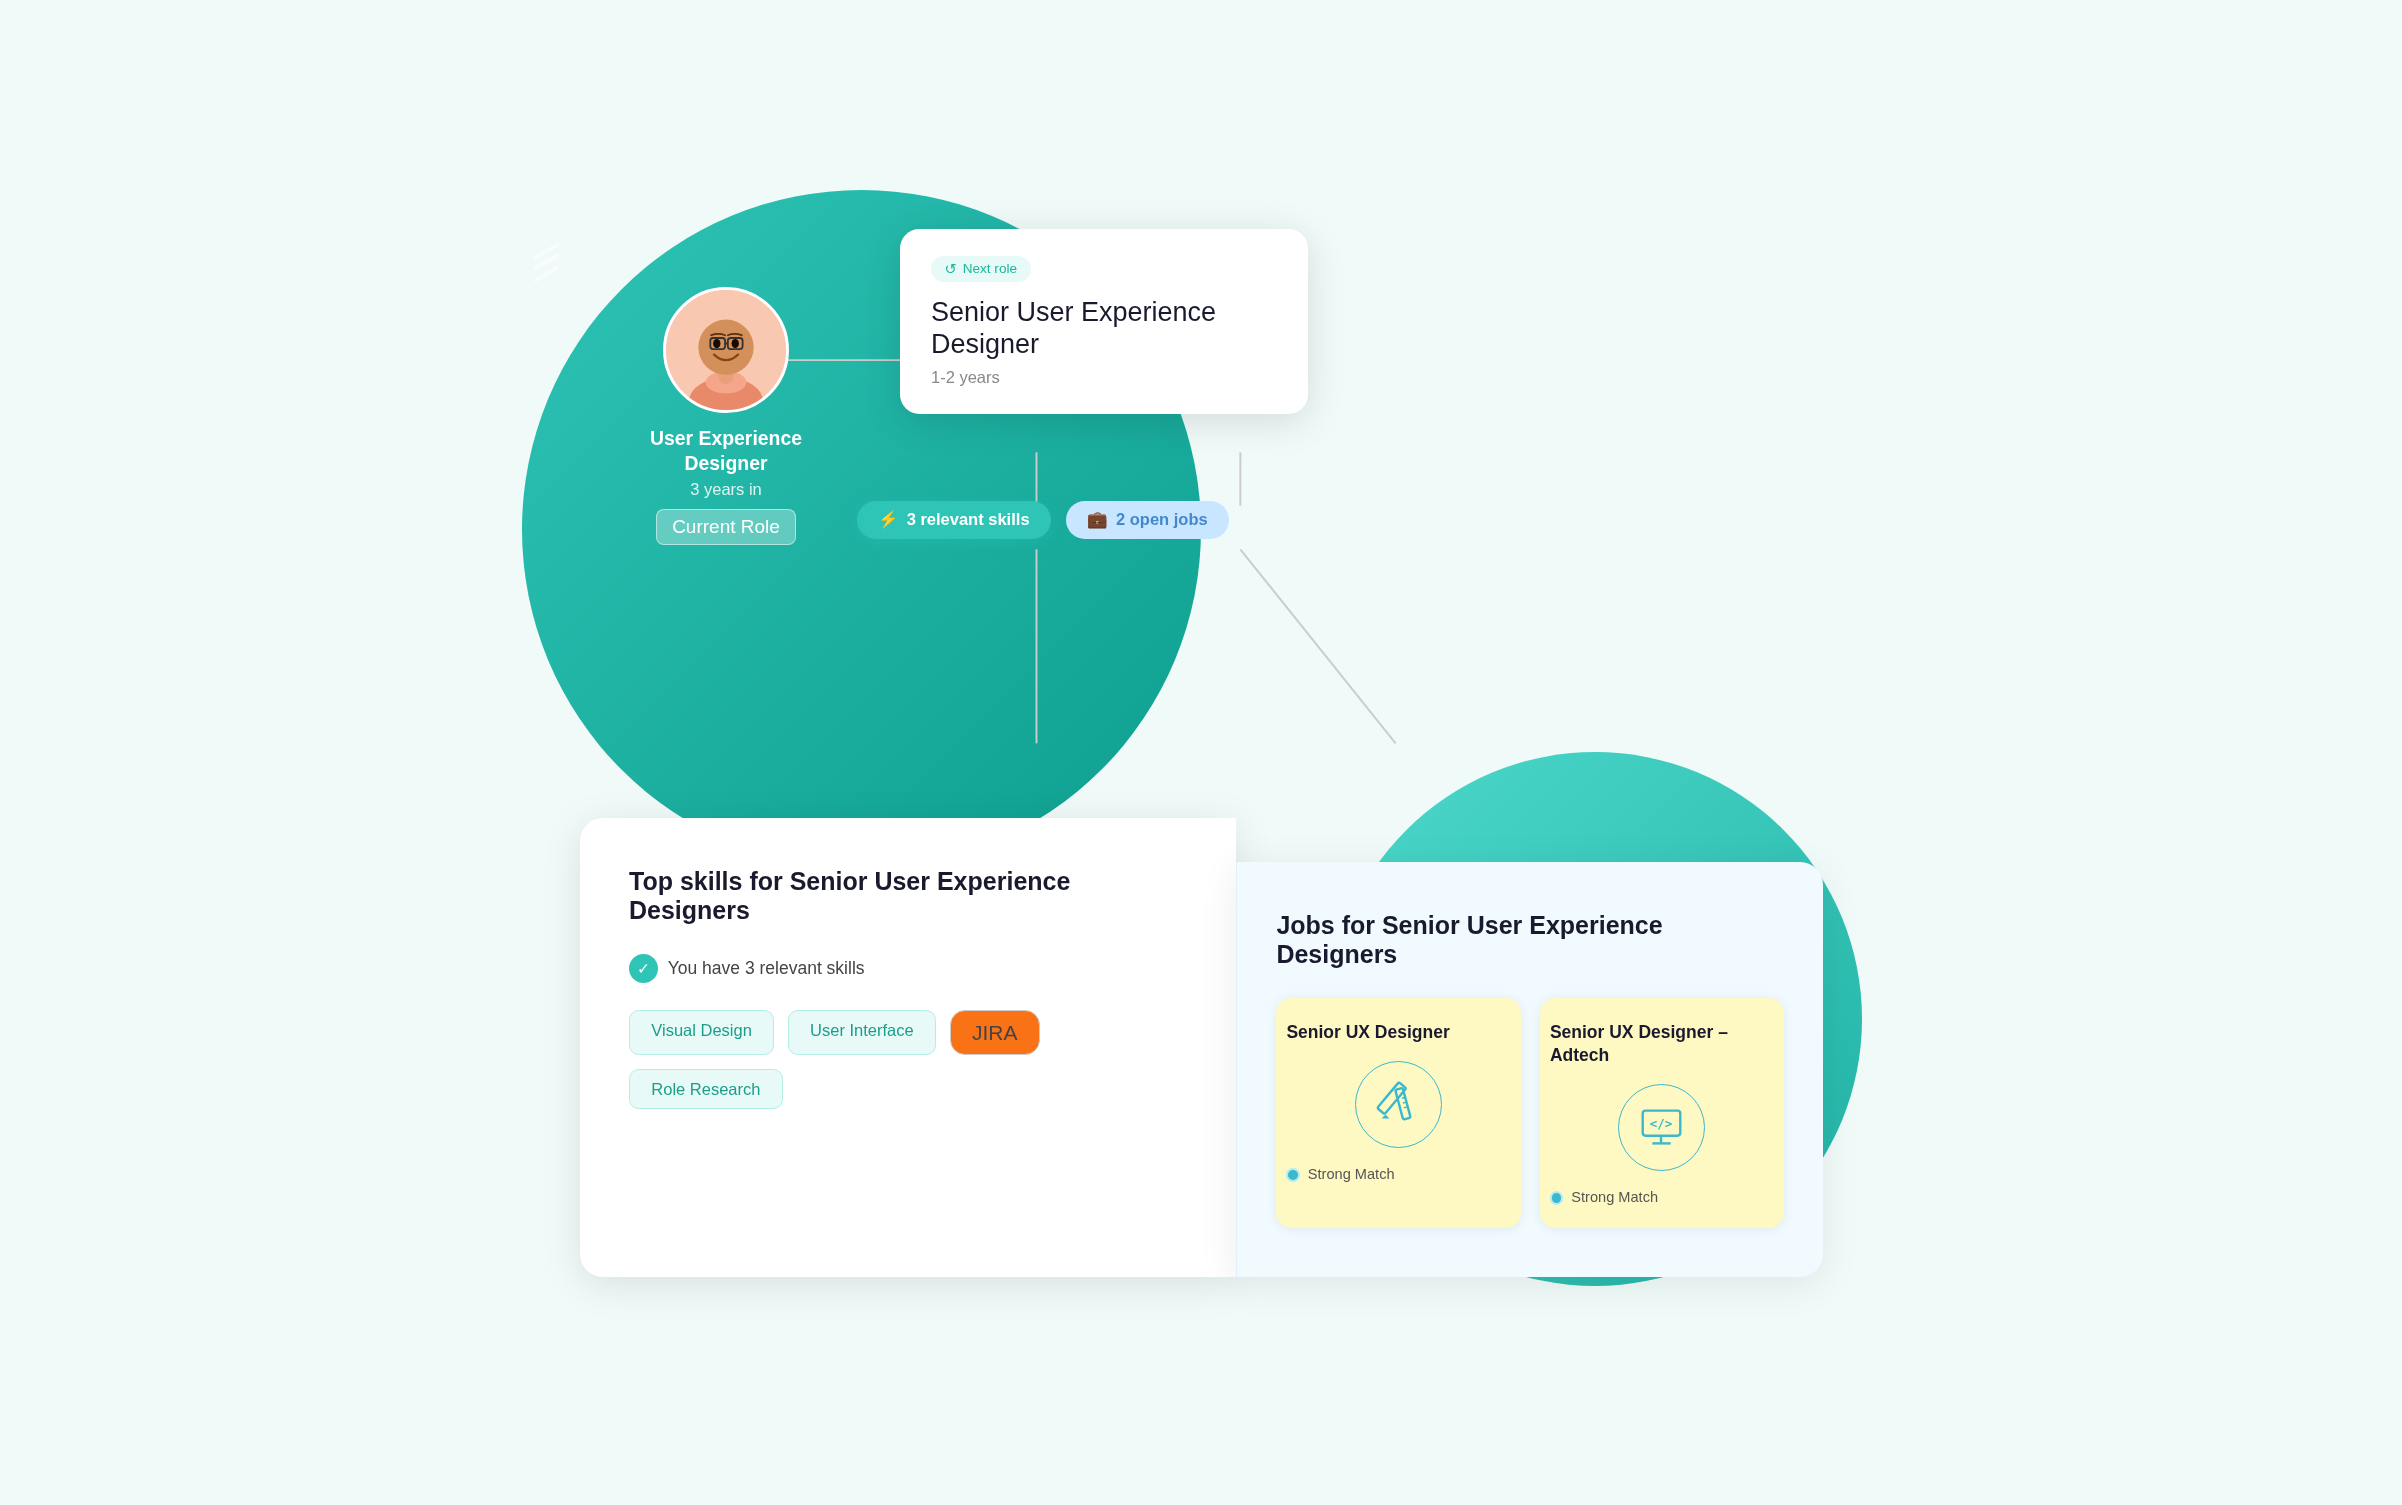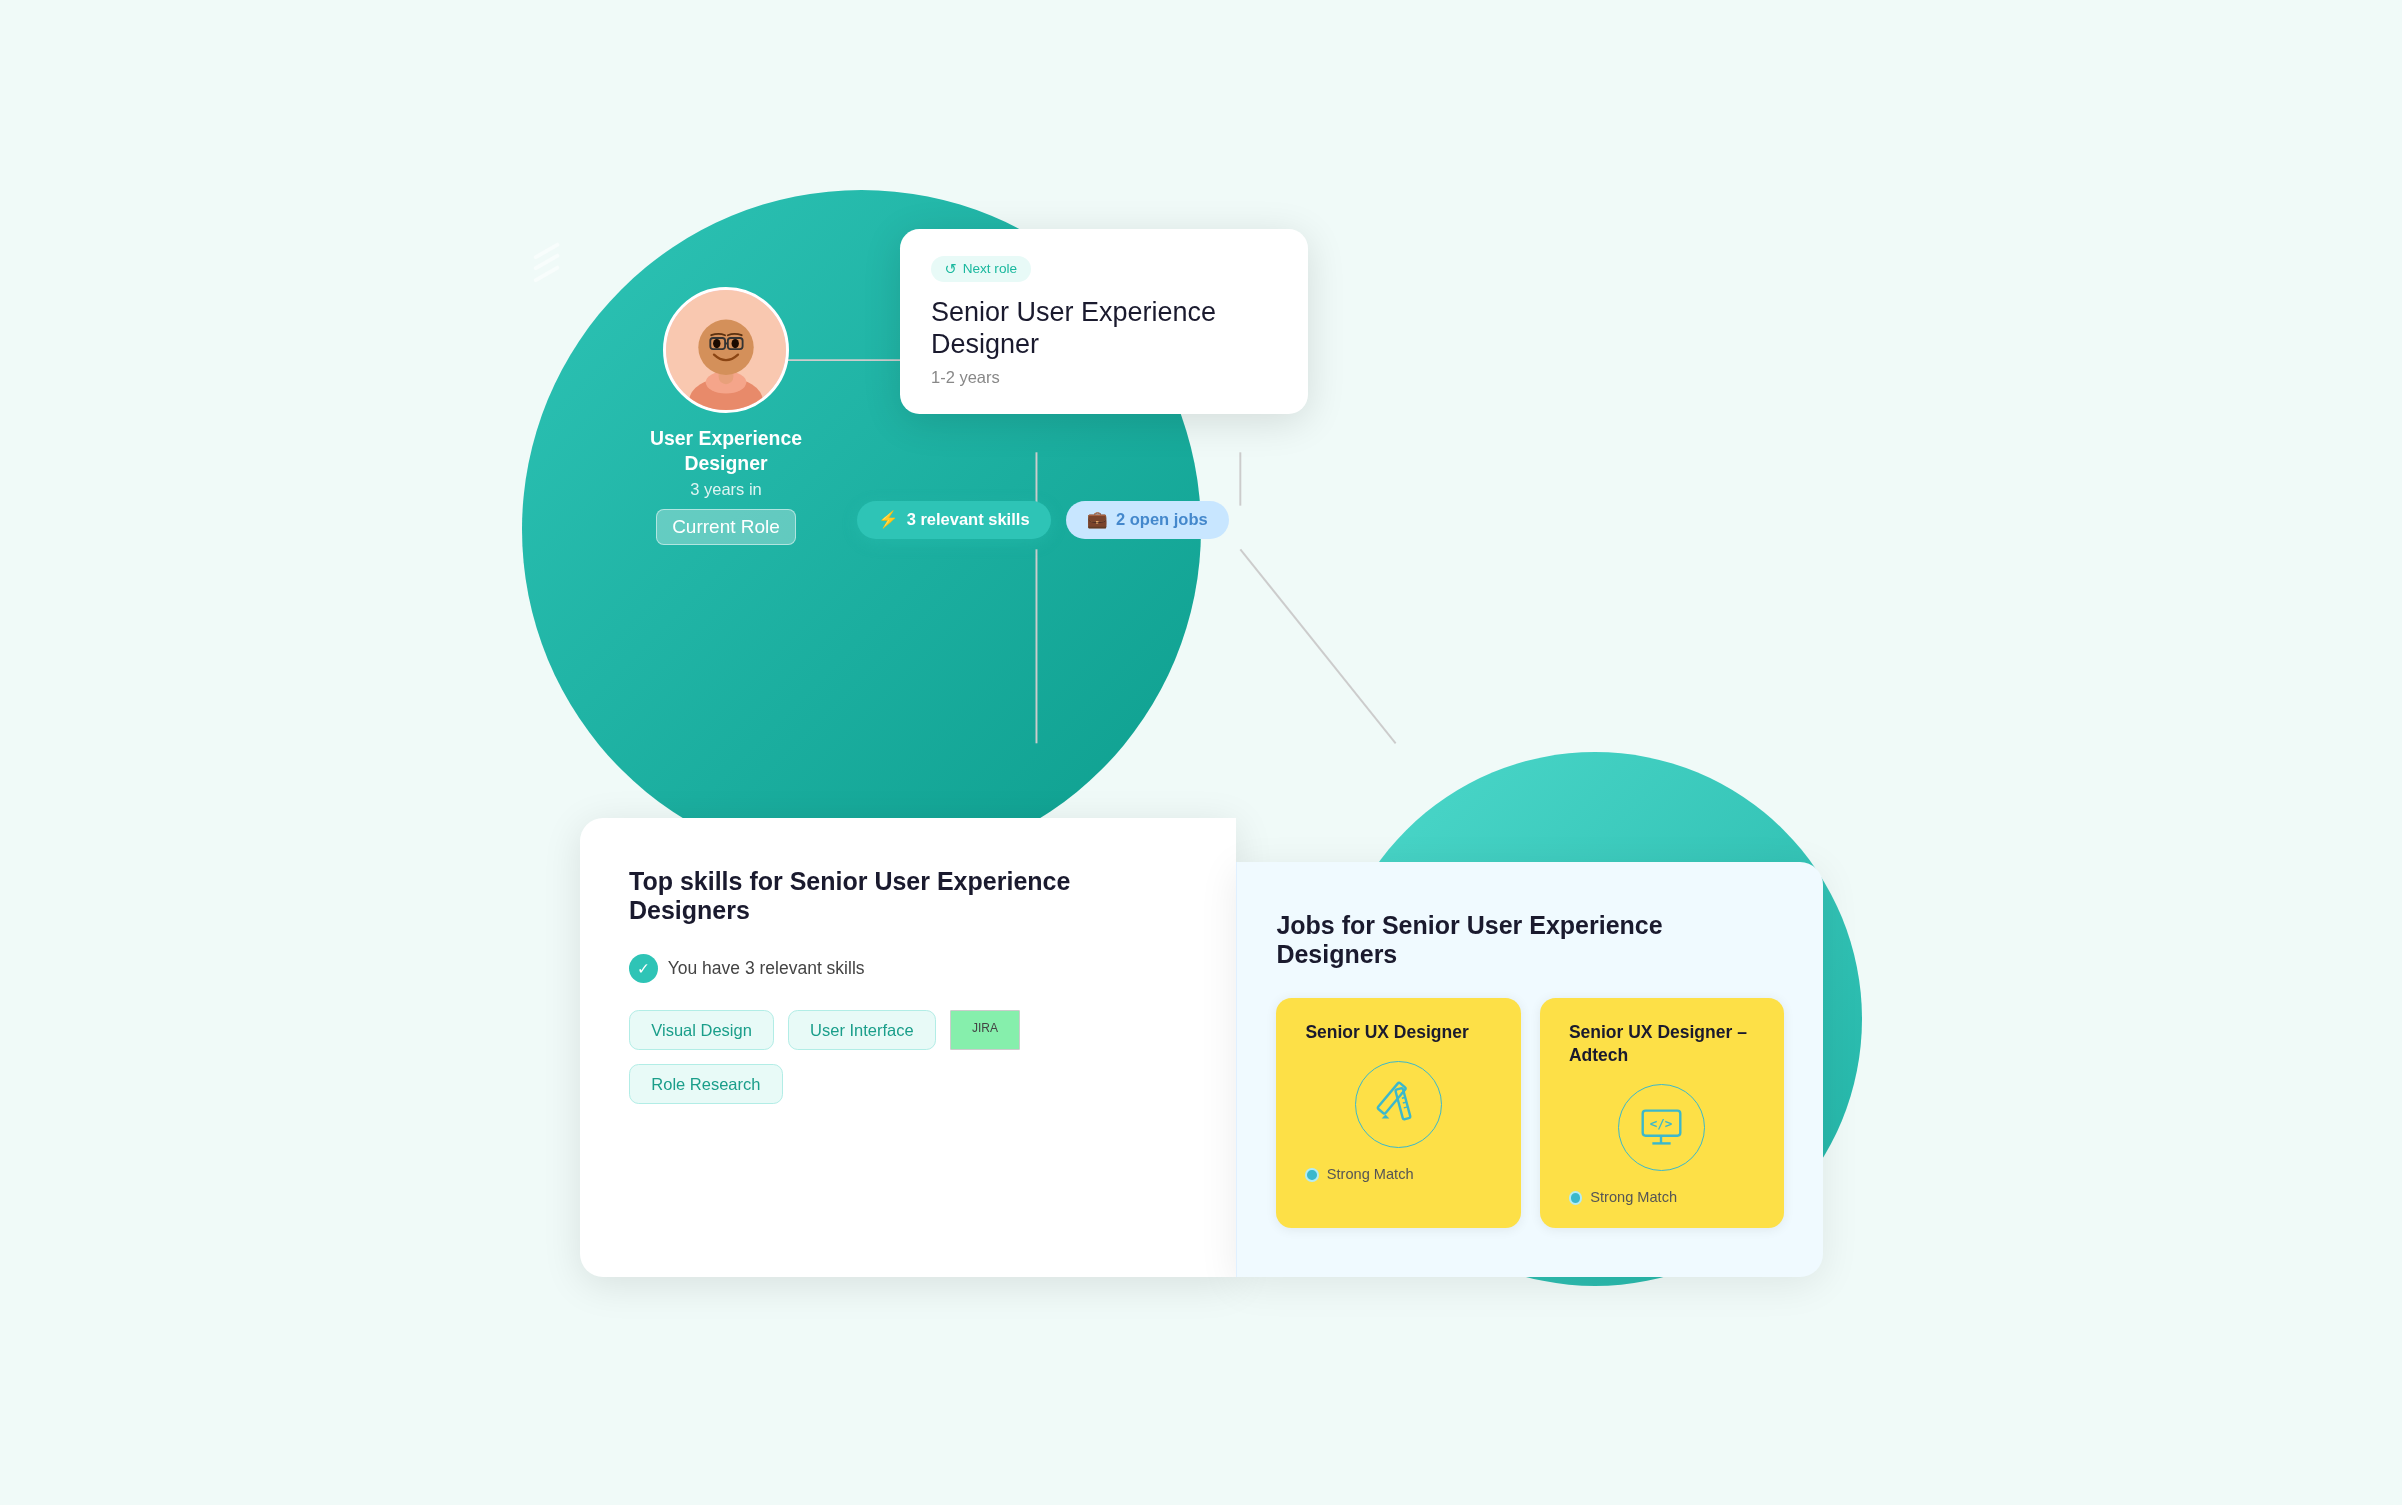--- a/index.html
+++ b/index.html
@@ -245,26 +245,26 @@
       background: #e8faf7;
       color: #1a9e8a;
       border: 1px solid #b2ede6;
       border-radius: 9.7px;
       padding: 9.7px 21.3px;
       font-size: 16.5px;
       font-weight: 500;
     }
 
     .skill-tag-outline {
-      background: #86efac;
+      background: #f97316;
       color: #444;
       border: 1.5px solid #ccc;
-      border-radius: 1px;
+      border-radius: 15px;
       padding: 9.7px 21.3px;
-      font-size: 12px;
+      font-size: 21px;
       font-weight: 500;
     }
 
     .skill-tag-green-lg {
       background: #e8faf7;
       color: #1a9e8a;
       border: 1px solid #b2ede6;
       border-radius: 9.7px;
       padding: 9.7px 21.3px;
       font-size: 16.5px;
@@ -282,23 +282,23 @@
       margin-top: 44px;
     }
 
     .jobs-grid {
       display: flex;
       gap: 19.4px;
       margin-top: 29px;
     }
 
     .job-card {
-      background: #fde047;
+      background: #fef9c3;
       border-radius: 15.5px;
-      padding: 23px 29px;
+      padding: 23px 10px;
       flex: 1;
       box-shadow: 0 1.9px 11.6px rgba(0,0,0,0.07);
     }
 
     .job-card-title {
       font-size: 17.5px;
       font-weight: 700;
       color: #1a1a2e;
       margin-bottom: 17.5px;
       line-height: 1.3;

